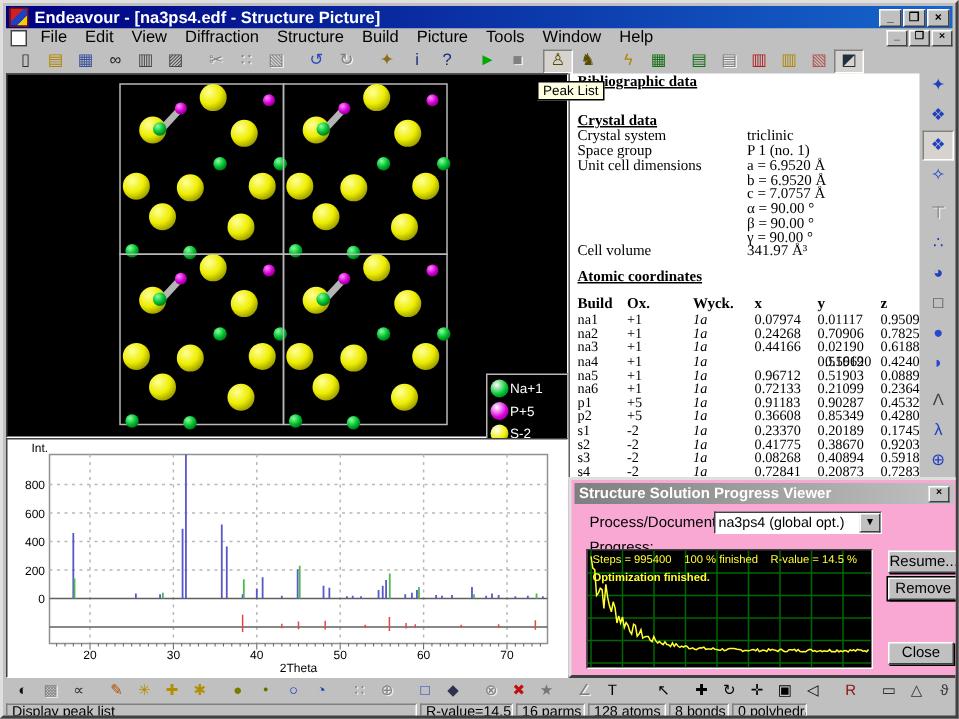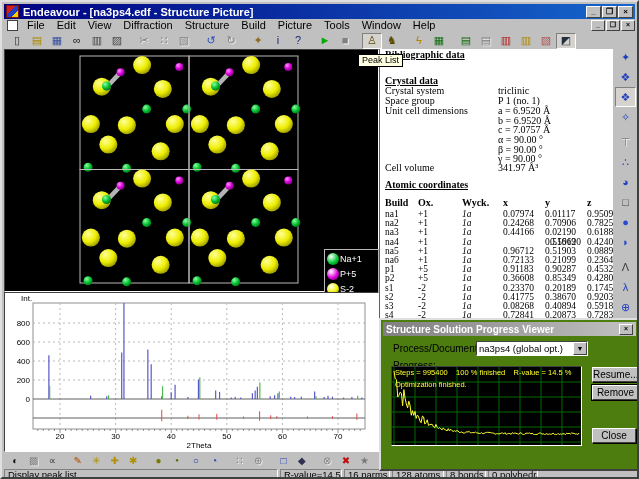--- a/index.html
+++ b/index.html
@@ -38,21 +38,21 @@
   .legend-label{color:#fff;font-size:9px;}
   #chart-window{position:absolute;left:2px;top:290px;width:375px;height:160px;background:#fff;
     border:1px solid;border-color:#404040 #fff #fff #404040;}
   #doc-panel{position:absolute;left:377px;top:47px;width:234px;height:403px;background:#fff;
     border-left:1px solid #606060;font-family:"Liberation Serif",serif;font-size:10px;overflow:hidden;}
   .doc-abs{position:absolute;white-space:nowrap;}
   .doc-head{font-weight:bold;text-decoration:underline;}
   #right-toolbar{position:absolute;left:613px;top:45px;width:24px;}
   #right-toolbar .tbtn{width:21px;height:20px;margin-bottom:0;}
   
-  #dialog{position:absolute;left:377px;top:316px;width:261px;height:153px;background:#4d7c0f;
+  #dialog{position:absolute;left:377px;top:316px;width:261px;height:134px;background:#f9a8d4;
     border:2px solid;border-color:#dfdfdf #404040 #404040 #dfdfdf;z-index:20;}
   #dialog-title{position:absolute;left:2px;top:2px;right:2px;height:14px;
     background:linear-gradient(90deg,#7f7f7f,#c2c2c2);display:flex;align-items:center;padding:0 3px;}
   #dialog-title span{color:#fff;font-weight:bold;font-size:10px;flex:1;}
   .fieldlabel{position:absolute;font-size:10px;}
   #combo{position:absolute;left:95px;top:21px;width:112px;height:15px;background:#fff;
     border:1px solid;border-color:#404040 #fff #fff #404040;display:flex;}
   #combo-value{flex:1;font-size:9.5px;padding:1px 2px;white-space:nowrap;overflow:hidden;}
   #combo-btn{width:14px;background:#c0c0c0;border:1px solid;border-color:#fff #404040 #404040 #fff;
     font-size:7px;text-align:center;line-height:12px;}
@@ -592,21 +592,21 @@
       <div class="winbtn small">×</div>
     </div>
     <div class="fieldlabel" style="left:12px;top:23px;">Process/Document:</div>
     <div id="combo">
       <div id="combo-value">na3ps4 (global opt.)</div>
       <div id="combo-btn">▼</div>
     </div>
     <div class="fieldlabel" style="left:12px;top:40px;">Progress:</div>
     <div id="prog-chart">
       <div class="prog-text" style="top:1px;">Steps = 995400    100 % finished    R-value = 14.5 %</div>
-      <div class="prog-text" style="top:13px;">Optimization finished.</div>
+      <div class="prog-text" style="top:13px;font-weight:bold;">Optimization finished.</div>
       <svg id="progress-svg" width="189" height="78" style="position:absolute;left:0;top:0;">
           <line x1="2" y1="0" x2="2" y2="78" stroke="#006800"></line>
           <line x1="23" y1="0" x2="23" y2="78" stroke="#006800"></line>
           <line x1="44" y1="0" x2="44" y2="78" stroke="#006800"></line>
           <line x1="65" y1="0" x2="65" y2="78" stroke="#006800"></line>
           <line x1="86" y1="0" x2="86" y2="78" stroke="#006800"></line>
           <line x1="107" y1="0" x2="107" y2="78" stroke="#006800"></line>
           <line x1="128" y1="0" x2="128" y2="78" stroke="#006800"></line>
           <line x1="149" y1="0" x2="149" y2="78" stroke="#006800"></line>
           <line x1="170" y1="0" x2="170" y2="78" stroke="#006800"></line>

